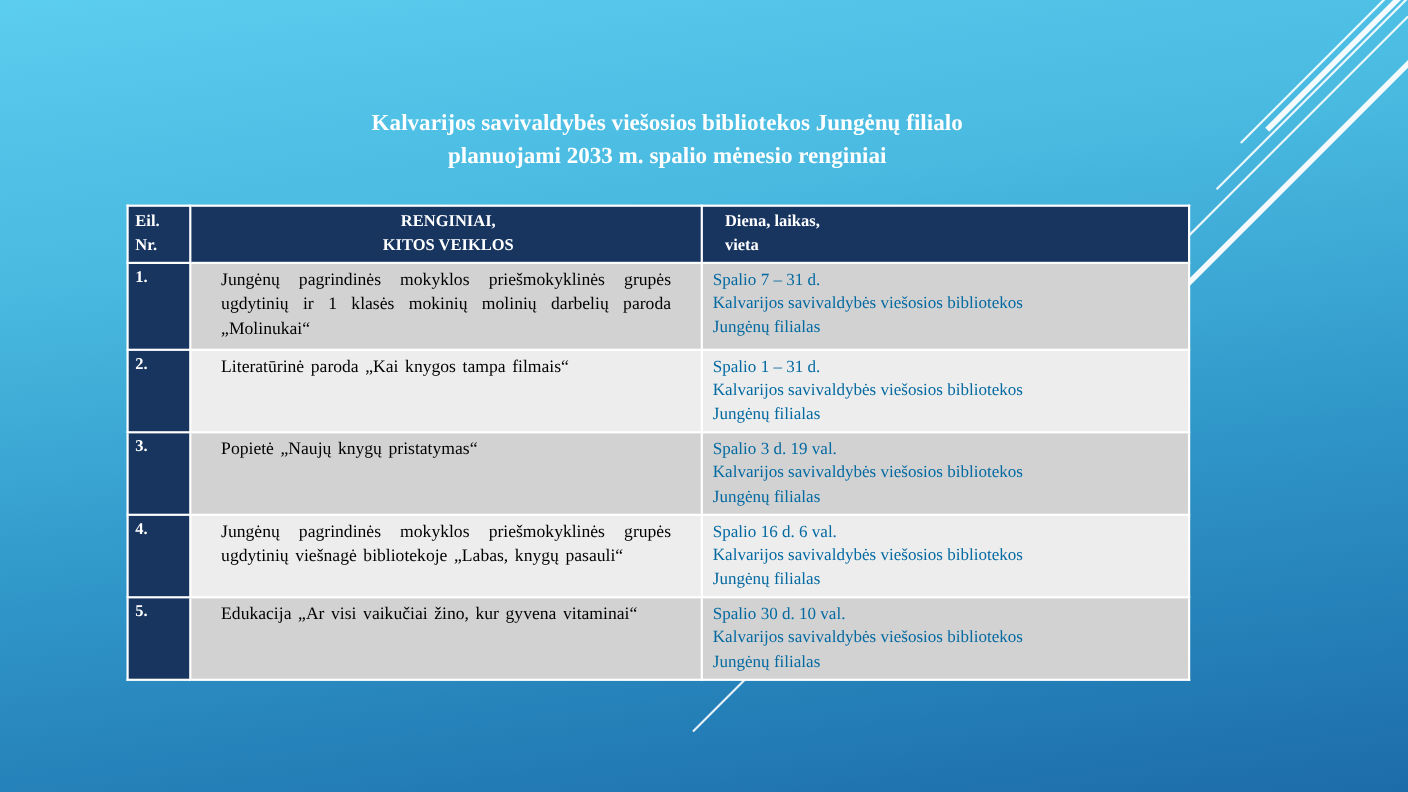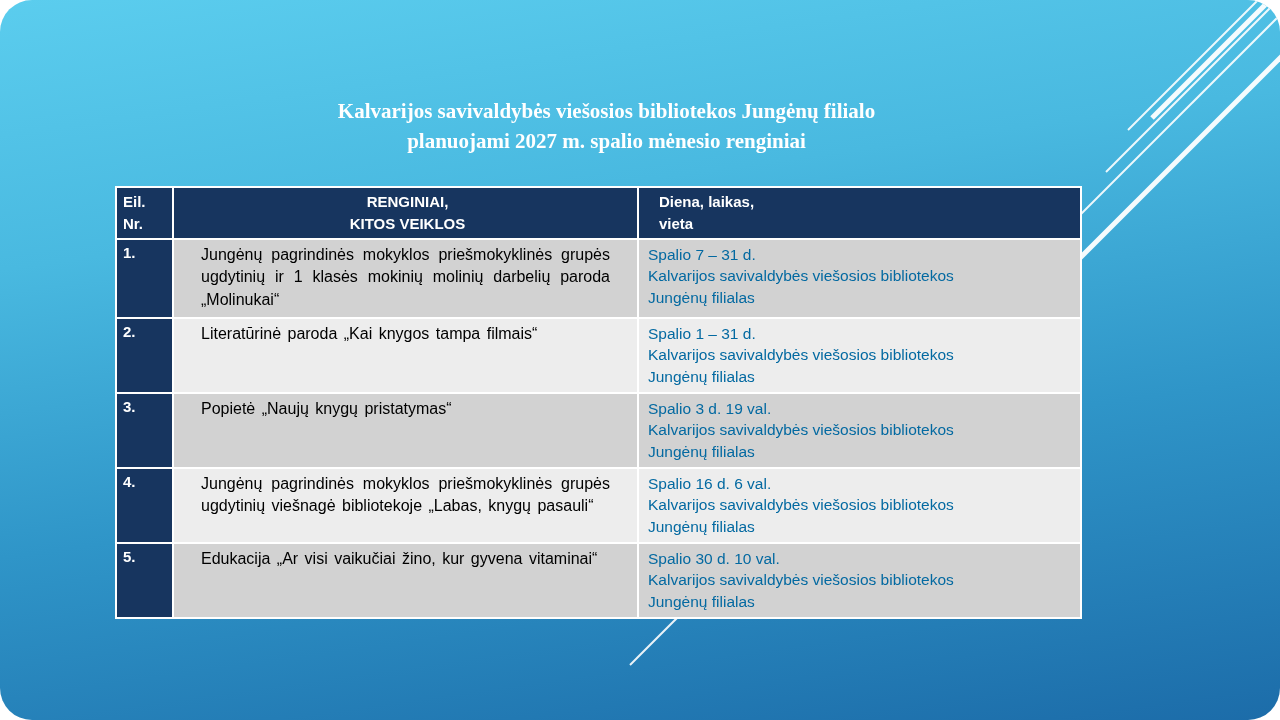--- a/index.html
+++ b/index.html
@@ -9,21 +9,20 @@
   .slide {
     position: relative;
     width: 1280px;
     height: 720px;
     overflow: hidden;
     background: linear-gradient(172deg,
       #5bcdee 0%,
       #49b9e0 30%,
       #2f95c8 62%,
       #1c6ca9 100%);
-    border-radius: 32px;
   }
 
   .bg-lines {
     position: absolute;
     left: 0; top: 0;
     width: 1280px; height: 720px;
     z-index: 1;
     pointer-events: none;
   }
 
@@ -42,20 +41,21 @@
   }
 
   table.events {
     position: absolute;
     left: 115px;
     top: 186px;
     width: 965px;
     z-index: 3;
     border-collapse: collapse;
     table-layout: fixed;
+    font-family: Liberation Serif, serif;
   }
 
   table.events th,
   table.events td {
     border: 2px solid #ffffff;
     vertical-align: top;
   }
 
   col.c-nr   { width: 57px; }
   col.c-ev   { width: 465px; }
@@ -114,21 +114,21 @@
   <svg class="bg-lines" viewBox="0 0 1280 720" xmlns="http://www.w3.org/2000/svg">
     <line x1="630" y1="665" x2="1280" y2="15" stroke="#ffffff" stroke-width="2" opacity="0.9"></line>
     <line x1="1075" y1="263" x2="1283" y2="55" stroke="#ffffff" stroke-width="5" opacity="0.95"></line>
     <line x1="1106" y1="172" x2="1280" y2="-2" stroke="#ffffff" stroke-width="2" opacity="0.9"></line>
     <line x1="1128" y1="130" x2="1262" y2="-4" stroke="#ffffff" stroke-width="2" opacity="0.9"></line>
     <line x1="1152" y1="118" x2="1274" y2="-4" stroke="#ffffff" stroke-width="5" opacity="0.95"></line>
   </svg>
 
   <div class="title">
     <div>Kalvarijos savivaldybės viešosios bibliotekos Jungėnų filialo</div>
-    <div>planuojami 2027 m. spalio mėnesio renginiai</div>
+    <div>planuojami 2033 m. spalio mėnesio renginiai</div>
   </div>
 
   <table class="events">
     <colgroup>
       <col class="c-nr">
         <col class="c-ev">
         <col class="c-when">
     </colgroup>
     <thead>
       <tr>

